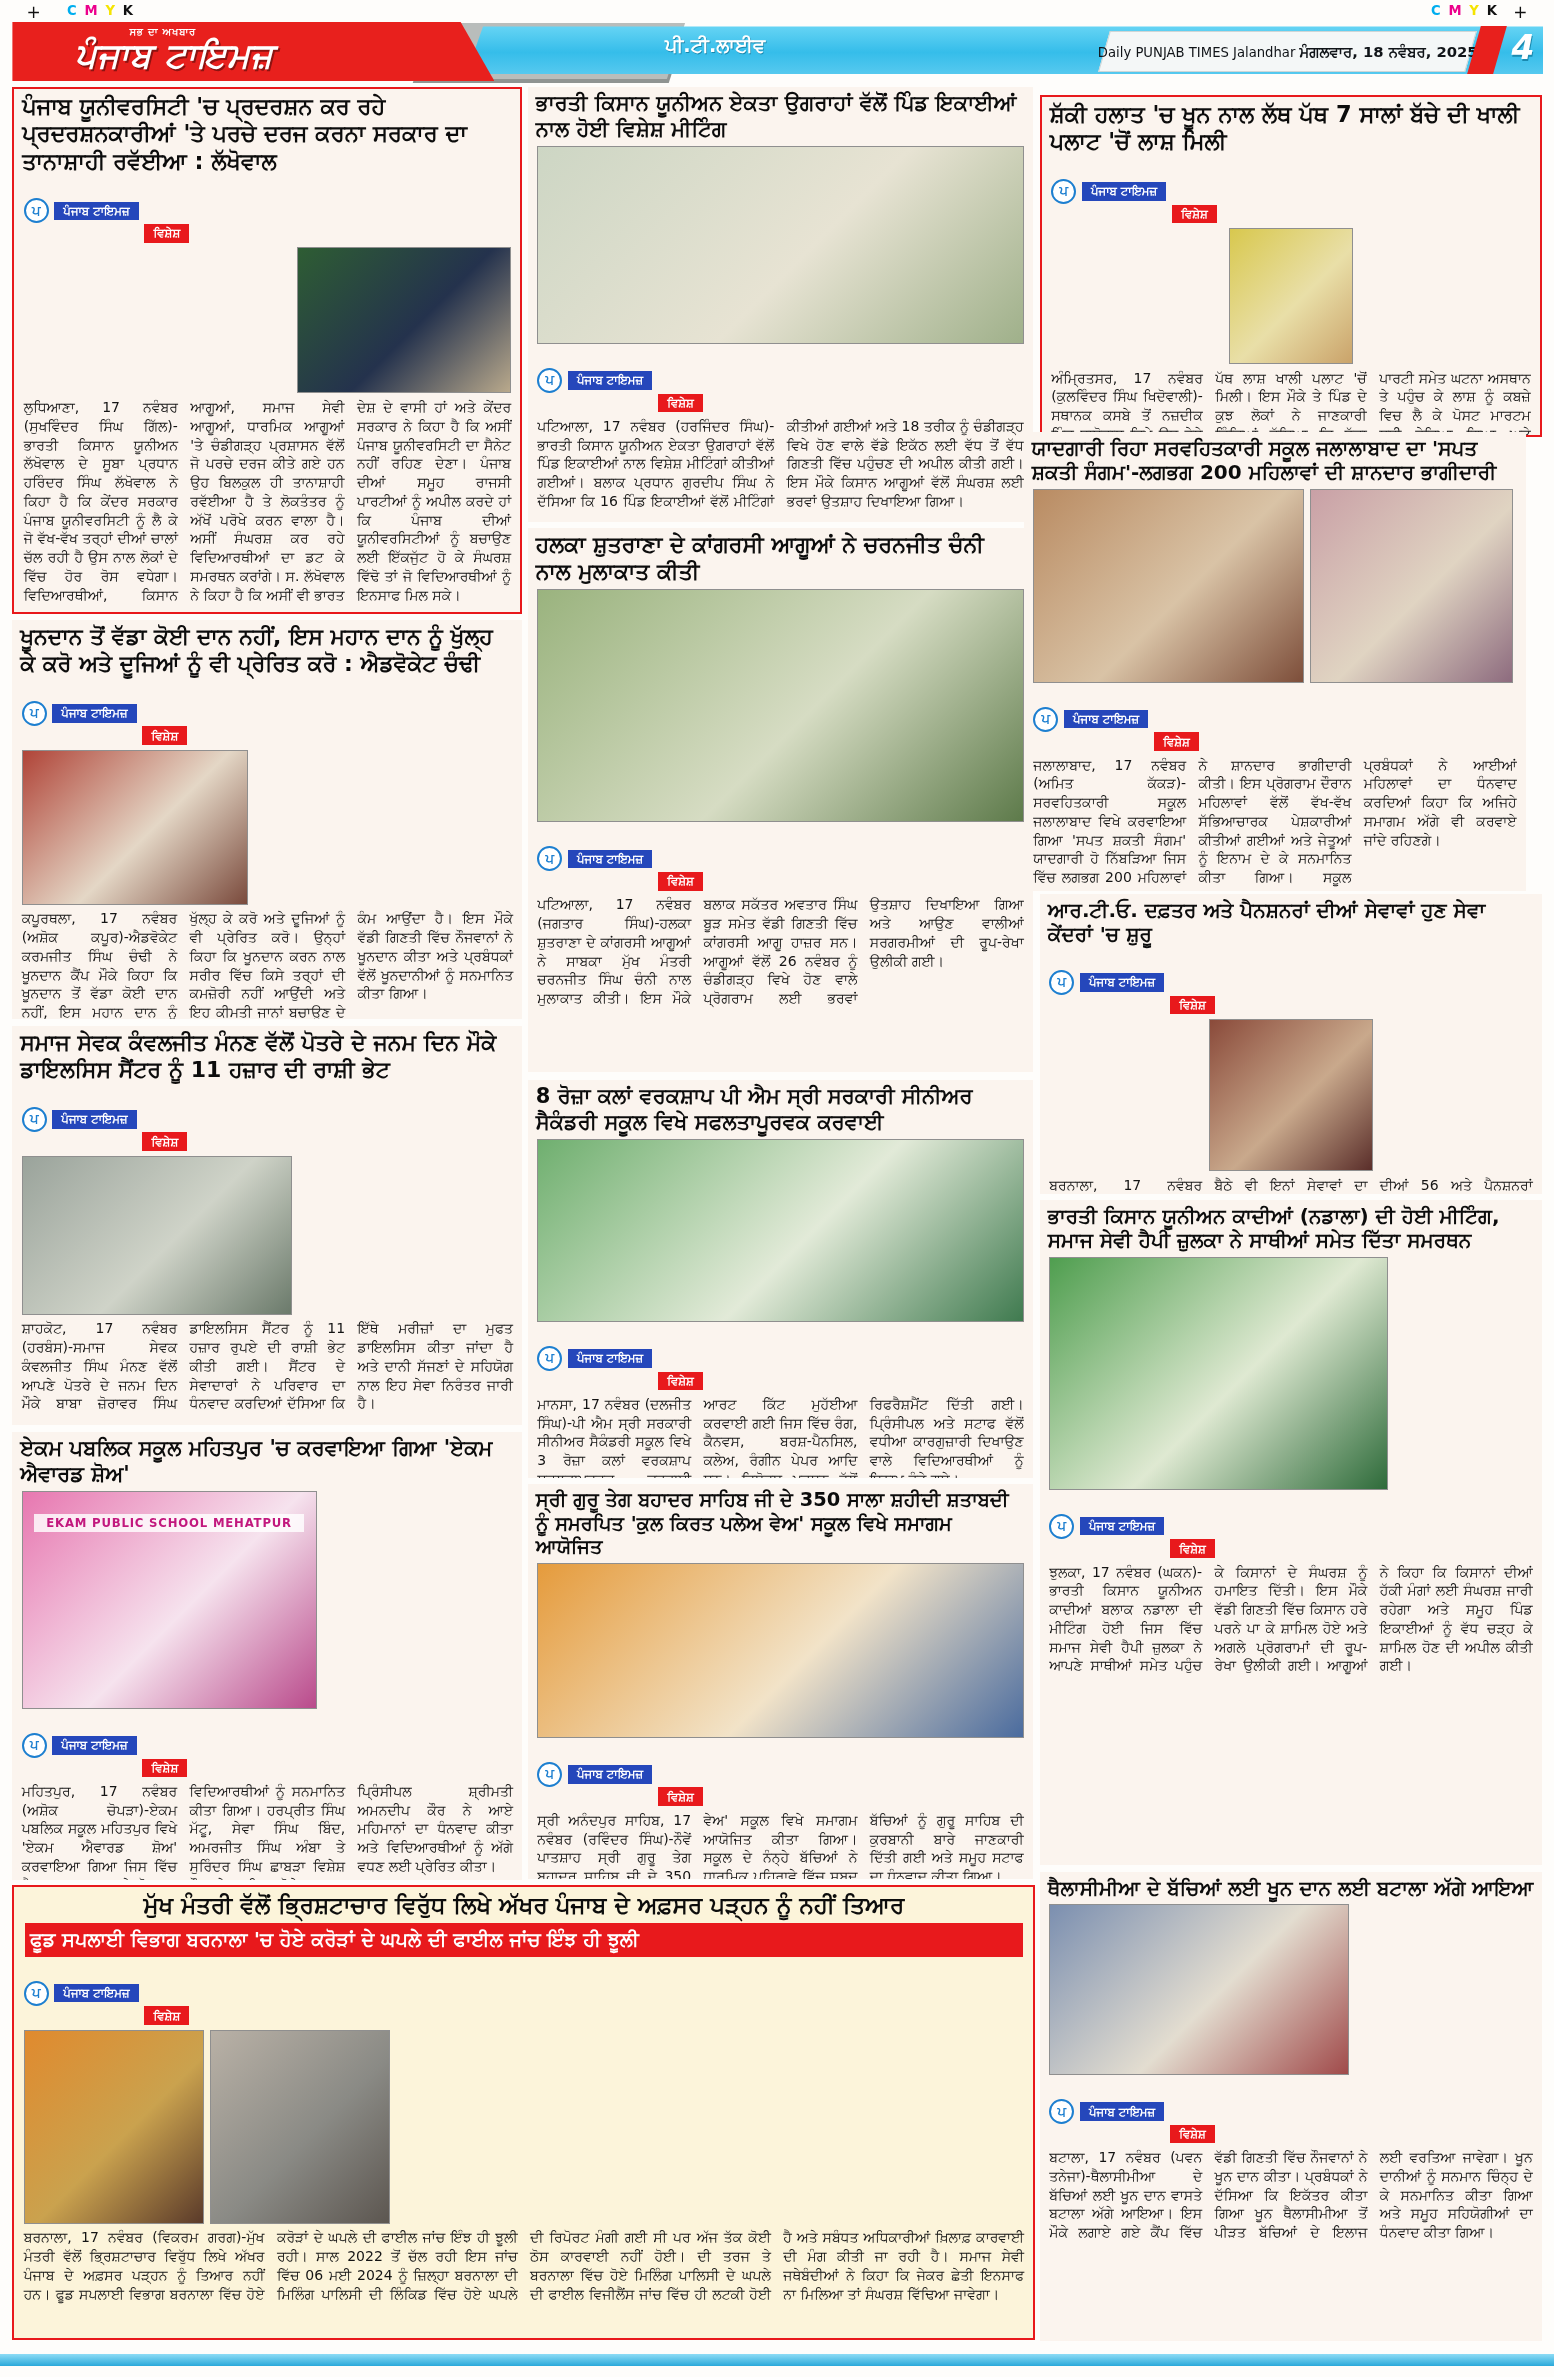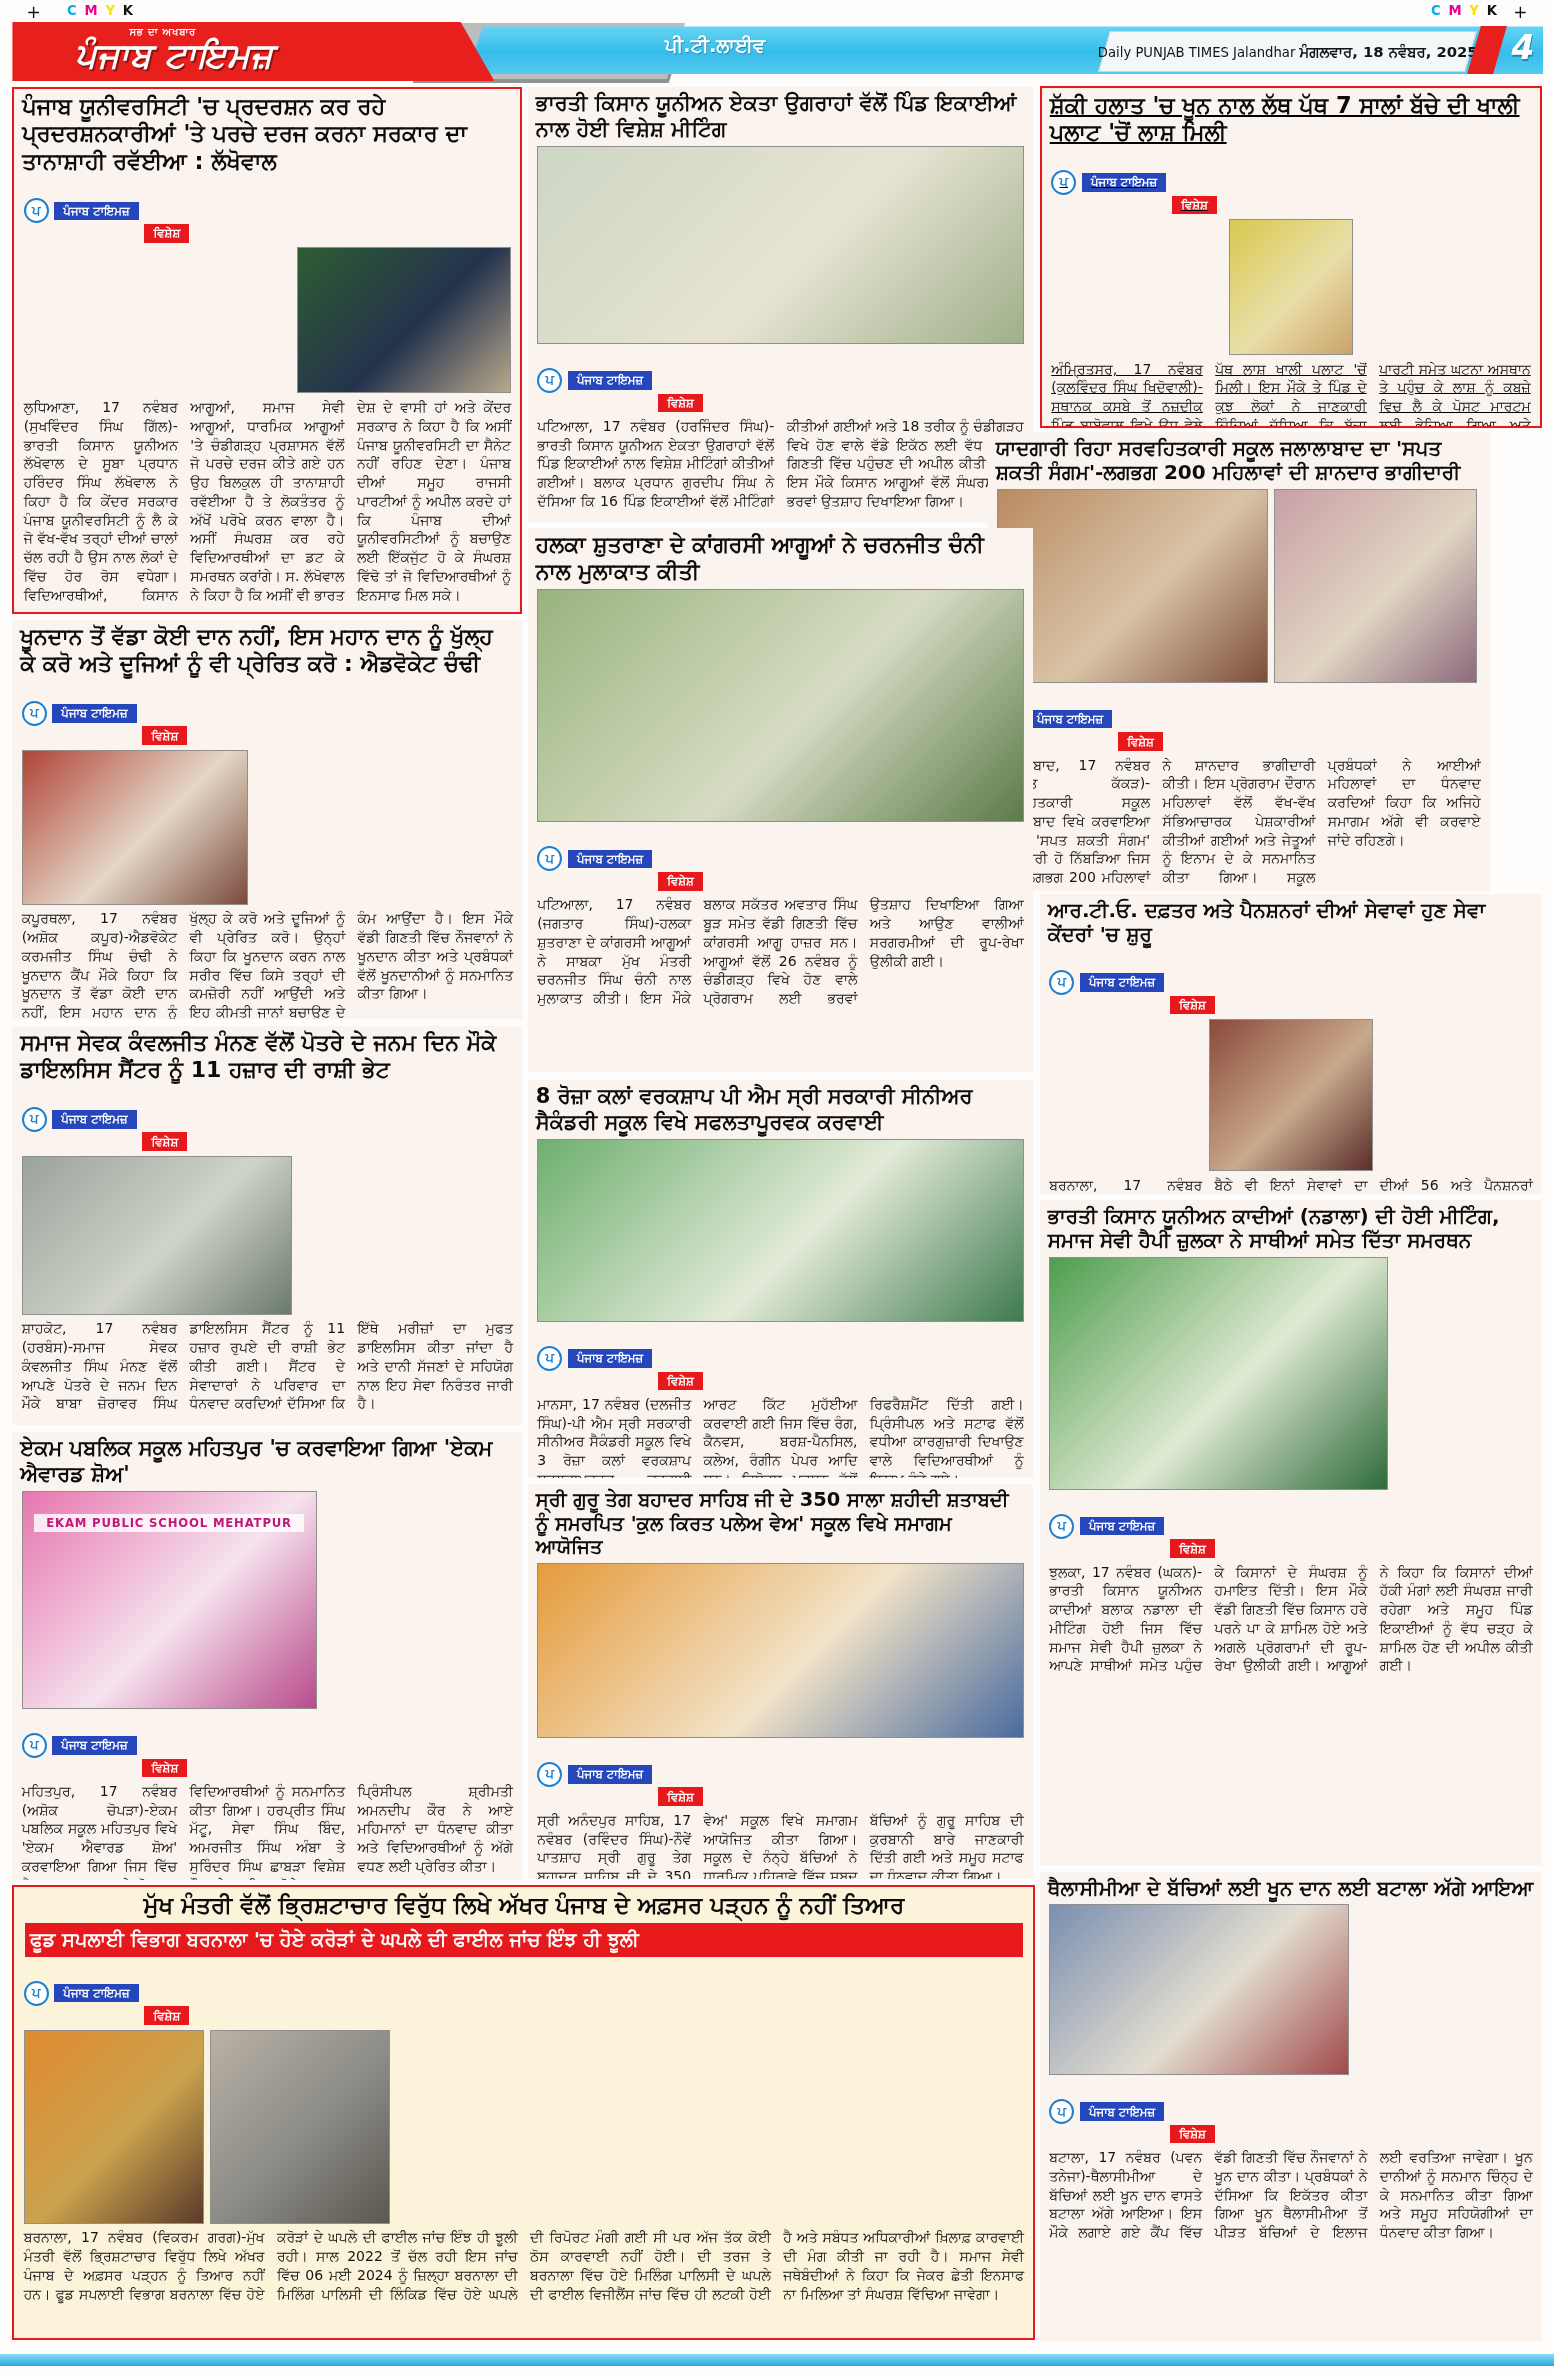--- a/index.html
+++ b/index.html
@@ -91,33 +91,33 @@
       <div class="phrow">
         <div class="photo" style="width: 100%; height: 198px; background: linear-gradient(135deg, rgb(205, 214, 196) 0%, rgb(231, 227, 211) 55%, rgb(159, 176, 138) 100%);"></div>
       </div>
       <div class="badge">
         <div class="circ">ਪ</div>
         <div class="lbl1">ਪੰਜਾਬ ਟਾਇਮਜ਼</div>
         <div class="lbl2">ਵਿਸ਼ੇਸ਼</div>
       </div>
       <div class="body cols-2">ਪਟਿਆਲਾ, 17 ਨਵੰਬਰ (ਹਰਜਿੰਦਰ ਸਿੰਘ)-ਭਾਰਤੀ ਕਿਸਾਨ ਯੂਨੀਅਨ ਏਕਤਾ ਉਗਰਾਹਾਂ ਵੱਲੋਂ ਪਿੰਡ ਇਕਾਈਆਂ ਨਾਲ ਵਿਸ਼ੇਸ਼ ਮੀਟਿੰਗਾਂ ਕੀਤੀਆਂ ਗਈਆਂ। ਬਲਾਕ ਪ੍ਰਧਾਨ ਗੁਰਦੀਪ ਸਿੰਘ ਨੇ ਦੱਸਿਆ ਕਿ 16 ਪਿੰਡ ਇਕਾਈਆਂ ਵੱਲੋਂ ਮੀਟਿੰਗਾਂ ਕੀਤੀਆਂ ਗਈਆਂ ਅਤੇ 18 ਤਰੀਕ ਨੂੰ ਚੰਡੀਗੜ੍ਹ ਵਿਖੇ ਹੋਣ ਵਾਲੇ ਵੱਡੇ ਇਕੱਠ ਲਈ ਵੱਧ ਤੋਂ ਵੱਧ ਗਿਣਤੀ ਵਿੱਚ ਪਹੁੰਚਣ ਦੀ ਅਪੀਲ ਕੀਤੀ ਗਈ। ਇਸ ਮੌਕੇ ਕਿਸਾਨ ਆਗੂਆਂ ਵੱਲੋਂ ਸੰਘਰਸ਼ ਲਈ ਭਰਵਾਂ ਉਤਸ਼ਾਹ ਦਿਖਾਇਆ ਗਿਆ।</div>
     </div>
-    <div class="article red" style="left: 1040px; top: 86px; width: 502px; height: 342px; text-decoration: underline;">
+    <div class="article red" style="left: 1040px; top: 95px; width: 502px; height: 342px;">
       <h2 class="hl" style="font-size: 22.5px; margin: 2.3px 4.7px 3.9px;">ਸ਼ੱਕੀ ਹਲਾਤ 'ਚ ਖੂਨ ਨਾਲ ਲੱਥ ਪੱਥ 7 ਸਾਲਾਂ ਬੱਚੇ ਦੀ ਖਾਲੀ ਪਲਾਟ 'ਚੋਂ ਲਾਸ਼ ਮਿਲੀ</h2>
       <div class="badge">
         <div class="circ">ਪ</div>
         <div class="lbl1">ਪੰਜਾਬ ਟਾਇਮਜ਼</div>
         <div class="lbl2">ਵਿਸ਼ੇਸ਼</div>
       </div>
       <div class="phrow" style="justify-content: center;">
         <div class="photo" style="width: 26%; height: 136px; background: linear-gradient(135deg, rgb(216, 200, 78) 0%, rgb(233, 223, 168) 55%, rgb(202, 163, 106) 100%);"></div>
       </div>
       <div class="body cols-3">ਅੰਮ੍ਰਿਤਸਰ, 17 ਨਵੰਬਰ (ਕੁਲਵਿੰਦਰ ਸਿੰਘ ਖਿਦੋਵਾਲੀ)-ਸਥਾਨਕ ਕਸਬੇ ਤੋਂ ਨਜ਼ਦੀਕ ਪਿੰਡ ਬਾਬੋਵਾਲ ਵਿਖੇ ਉਸ ਵੇਲੇ ਸਨਸਨੀ ਫੈਲ ਗਈ ਜਦੋਂ 7 ਸਾਲਾ ਬੱਚੇ ਦੀ ਖੂਨ ਨਾਲ ਲੱਥ ਪੱਥ ਲਾਸ਼ ਖਾਲੀ ਪਲਾਟ 'ਚੋਂ ਮਿਲੀ। ਇਸ ਮੌਕੇ ਤੇ ਪਿੰਡ ਦੇ ਕੁਝ ਲੋਕਾਂ ਨੇ ਜਾਣਕਾਰੀ ਦਿੰਦਿਆਂ ਦੱਸਿਆ ਕਿ ਬੱਚਾ ਕਾਫੀ ਸਮੇਂ ਤੋਂ ਲਾਪਤਾ ਸੀ। ਸੂਚਨਾ ਮਿਲਦਿਆਂ ਹੀ ਪੁਲਿਸ ਪਾਰਟੀ ਸਮੇਤ ਘਟਨਾ ਅਸਥਾਨ ਤੇ ਪਹੁੰਚ ਕੇ ਲਾਸ਼ ਨੂੰ ਕਬਜ਼ੇ ਵਿਚ ਲੈ ਕੇ ਪੋਸਟ ਮਾਰਟਮ ਲਈ ਭੇਜਿਆ ਗਿਆ ਅਤੇ ਅਗਲੀ ਕਾਰਵਾਈ ਸ਼ੁਰੂ ਕਰ ਦਿੱਤੀ ਗਈ।</div>
     </div>
-    <div class="article" style="left: 988px; top: 432px; width: 502px; height: 459px;">
+    <div class="article" style="left: 1024px; top: 432px; width: 502px; height: 459px;">
       <h2 class="hl" style="font-size: 20px; margin: 2.3px 4.7px 3.9px;">ਯਾਦਗਾਰੀ ਰਿਹਾ ਸਰਵਹਿਤਕਾਰੀ ਸਕੂਲ ਜਲਾਲਾਬਾਦ ਦਾ 'ਸਪਤ ਸ਼ਕਤੀ ਸੰਗਮ'-ਲਗਭਗ 200 ਮਹਿਲਾਵਾਂ ਦੀ ਸ਼ਾਨਦਾਰ ਭਾਗੀਦਾਰੀ</h2>
       <div class="phrow">
         <div class="photo" style="width: 56%; height: 194px; background: linear-gradient(135deg, rgb(185, 139, 98) 0%, rgb(217, 195, 166) 55%, rgb(125, 78, 58) 100%);"></div>
         <div class="photo" style="width: 42%; height: 194px; background: linear-gradient(135deg, rgb(201, 160, 166) 0%, rgb(224, 212, 194) 55%, rgb(141, 107, 126) 100%);"></div>
       </div>
       <div class="badge">
         <div class="circ">ਪ</div>
         <div class="lbl1">ਪੰਜਾਬ ਟਾਇਮਜ਼</div>
         <div class="lbl2">ਵਿਸ਼ੇਸ਼</div>
       </div>

